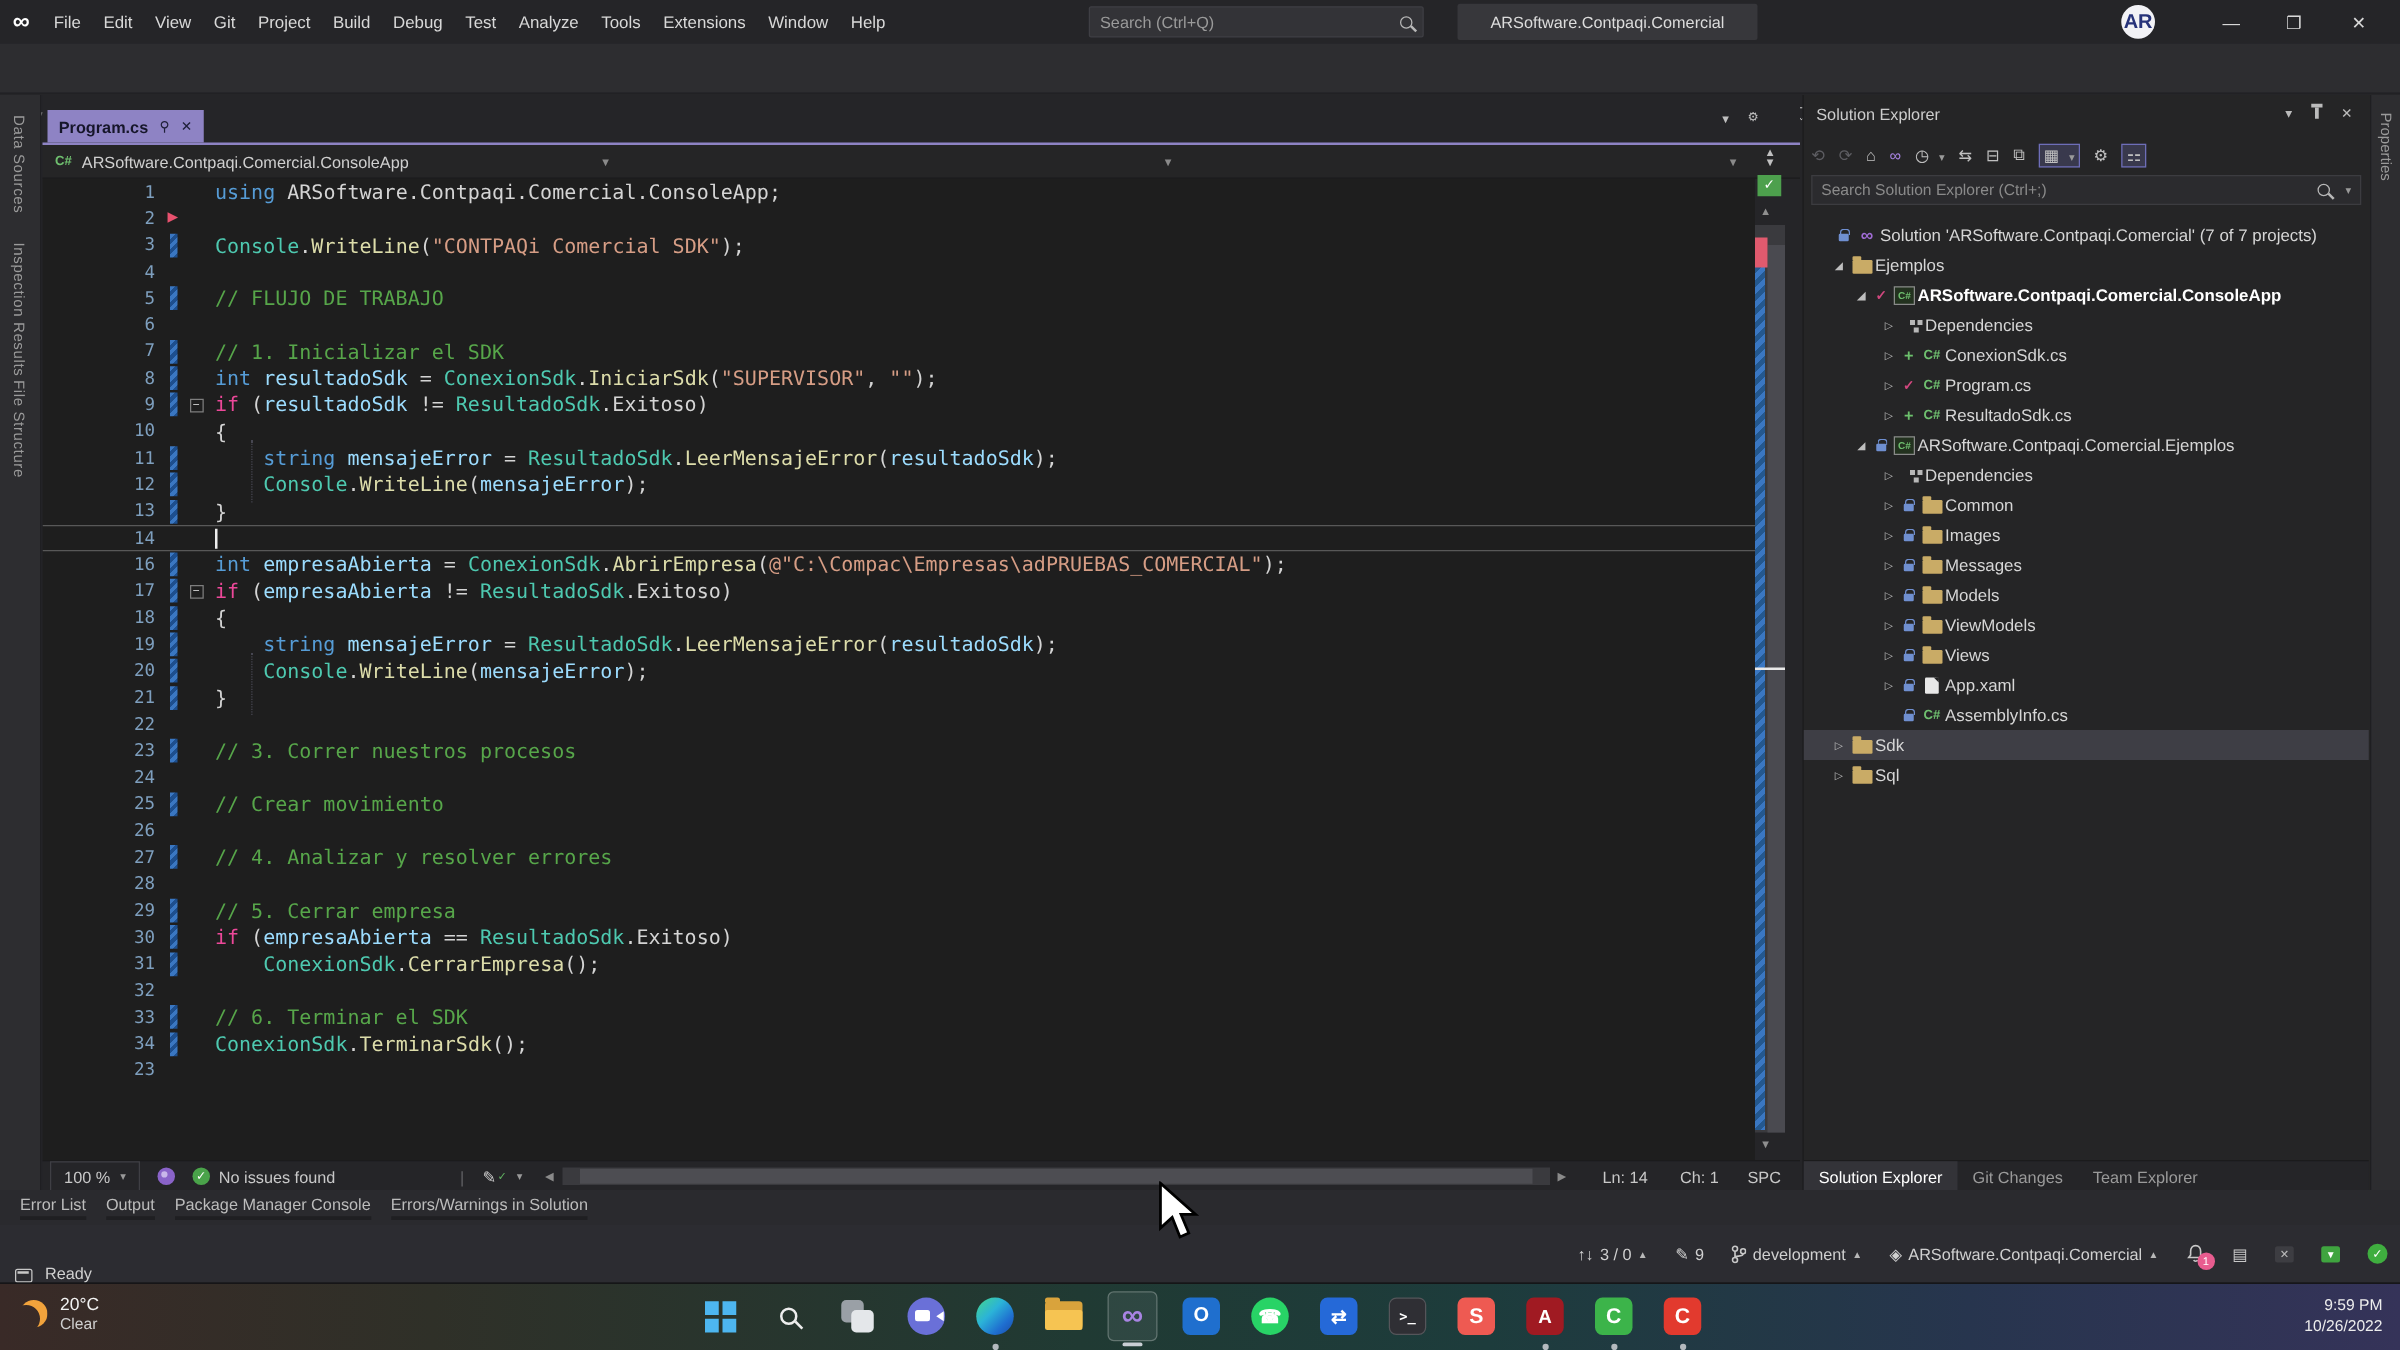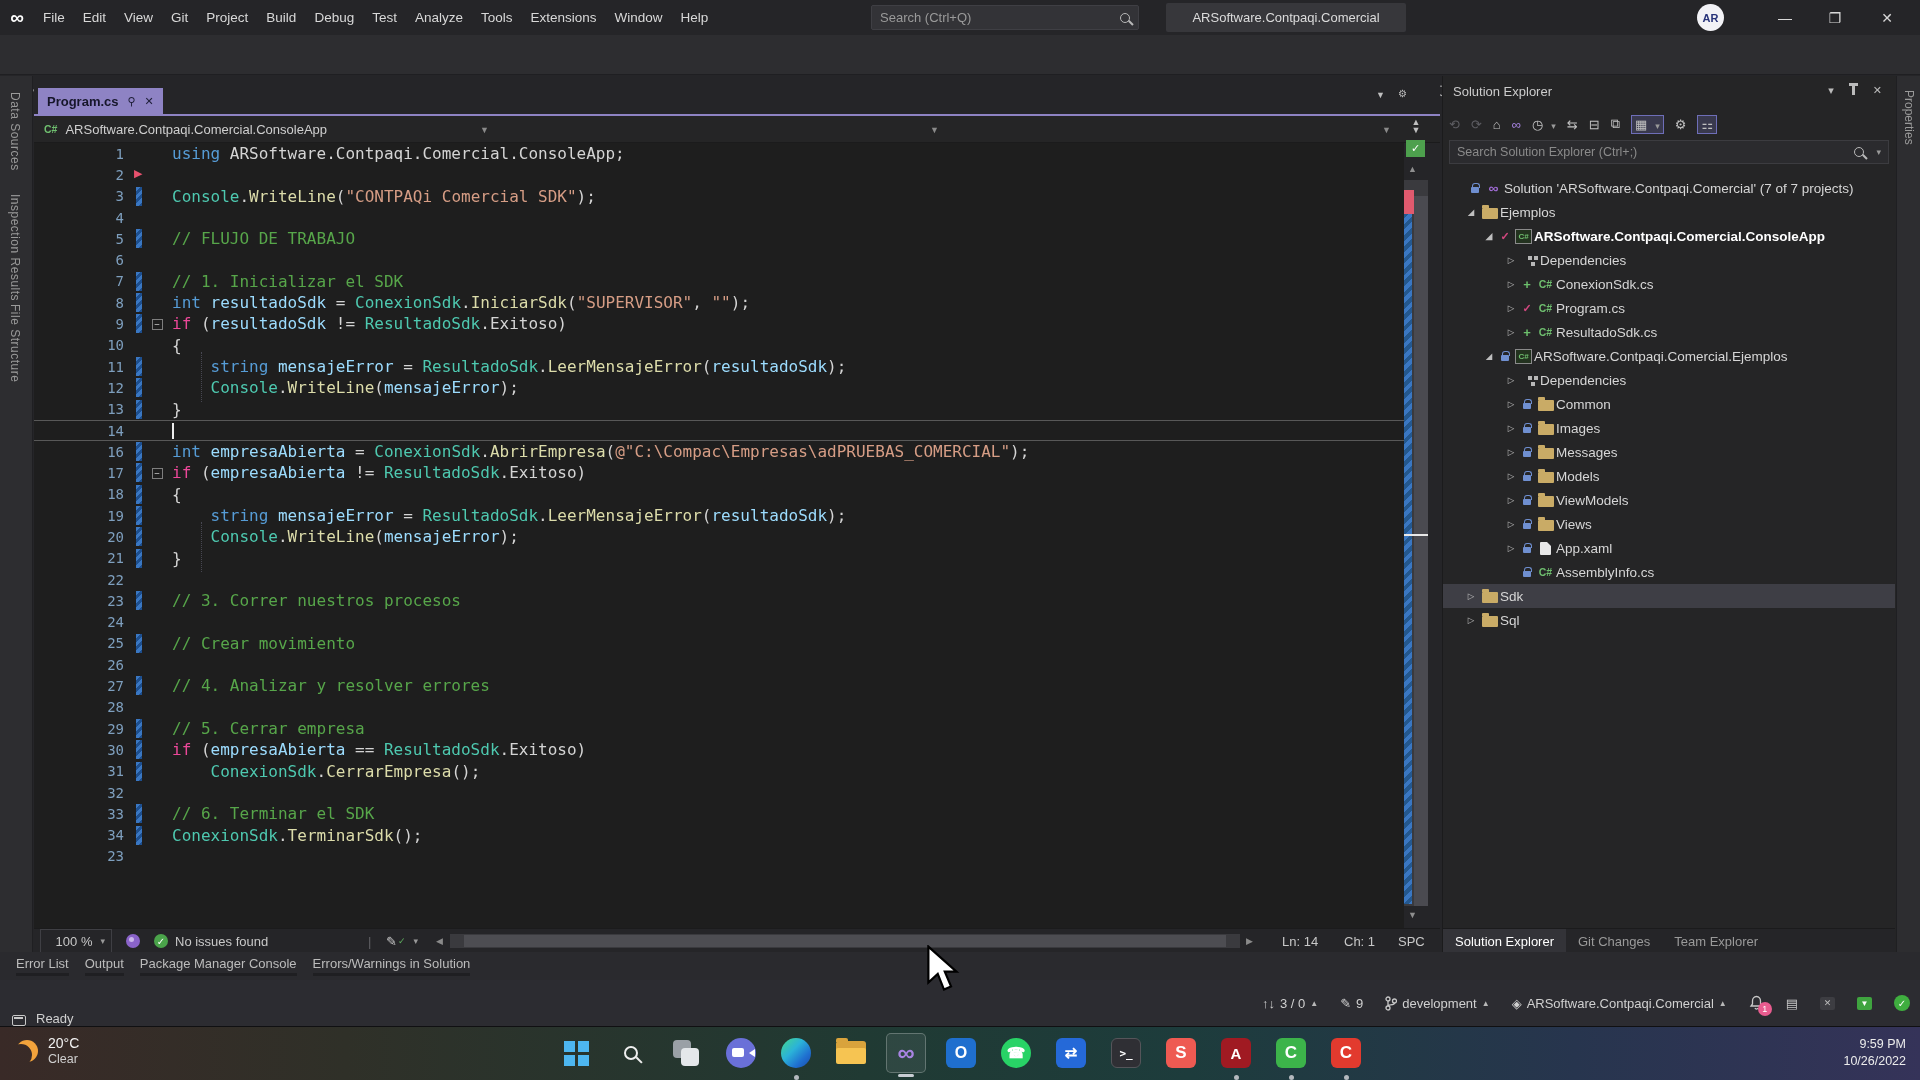--- a/index.html
+++ b/index.html
@@ -6,21 +6,21 @@
   html,body{width:1920px;height:1080px;background:#1e1e1e;font-family:"Liberation Sans",sans-serif;overflow:hidden}
   #screen{position:relative;width:1920px;height:1080px;background:#252528;overflow:hidden}
   .abs{position:absolute}
 
   
   #titlebar{left:0;top:0;width:1920px;height:35px;background:#252528;display:flex;align-items:center}
   #vslogo{width:34px;text-align:center;color:#fff;font-size:19px;font-weight:bold}
   .menu-item{color:#d8d8d8;font-size:13.5px;padding:0 9px;line-height:35px;cursor:default}
   #tb-search{position:absolute;left:871px;top:5px;width:268px;height:25px;background:#333337;border:1px solid #3f3f44;border-radius:2px;display:flex;align-items:center;padding:0 8px;color:#9a9a9a;font-size:13px;justify-content:space-between}
   #win-title{position:absolute;left:1166px;top:3px;width:240px;height:29px;background:#37373b;color:#dcdcdc;font-size:13px;display:flex;align-items:center;justify-content:center;border-radius:2px}
-  #avatar{position:absolute;left:1697px;top:4px;width:27px;height:27px;border-radius:50%;background:#f2f2f6;color:#27337a;font-size:11px;font-weight:bold;display:flex;align-items:center;justify-content:center}
+  #avatar{position:absolute;left:1697px;top:4px;width:27px;height:27px;border-radius:50%;background:#f2f2f6;color:#27337a;font-size:16px;font-weight:bold;display:flex;align-items:center;justify-content:center}
   .wbtn{position:absolute;top:0;width:44px;height:35px;color:#d8d8d8;font-size:14px;display:flex;align-items:center;justify-content:center}
   .mag{position:relative;width:10px;height:10px;border:1.6px solid #b8b8b8;border-radius:50%;display:inline-block}
   .mag::after{content:"";position:absolute;width:6px;height:1.6px;background:#b8b8b8;transform:rotate(45deg);right:-5px;bottom:-2px}
 
   
   #toolbar{left:0;top:35px;width:1920px;height:40px;background:#2d2d30;border-bottom:1px solid #1f1f22;display:block}
   .tico{position:absolute;top:44px;height:24px;display:flex;align-items:center;font-size:14px;color:#c8c8c8}
   .tgray{color:#5d5d62}
   .tdrop{position:absolute;top:42px;height:26px;background:#333337;border:1px solid #434347;color:#cfcfcf;font-size:13px;display:flex;align-items:center;padding:0 8px;justify-content:space-between}
   .dcaret{color:#9a9a9a;font-size:9px;margin-left:8px}
@@ -77,21 +77,21 @@
   .sarr{position:absolute;left:4px;color:#8f8f8f;font-size:9px}
   #vtrack{position:absolute;left:0;top:64px;width:24px;height:726px;background:#3a3a3e}
   #vthumb{position:absolute;left:10px;top:16px;width:14px;height:710px;background:#4a4a50}
   #vmarks{position:absolute;left:0;top:16px;width:8px;height:708px;background:repeating-linear-gradient(135deg,#3a77c2 0 4px,#24588f 4px 8px)}
   #vred{position:absolute;left:0;top:10px;width:10px;height:24px;background:#e05a6e}
   #vline{position:absolute;left:0;top:354px;width:24px;height:2px;background:#e8e8e8}
 
   
   #estatus{left:34px;top:928px;width:1406px;height:24px;background:#252528;border-top:1px solid #1b1b1c;color:#c8c8c8;font-size:13px}
   .es{position:absolute;top:0;height:24px;display:flex;align-items:center}
-  #zoombox{left:6px;width:72px;border:1px solid #3f3f44;padding:0 6px;justify-content:flex-end}
+  #zoombox{left:6px;width:72px;border:1px solid #3f3f44;padding:0 6px;justify-content:center}
   .gcheck{width:14px;height:14px;border-radius:50%;background:#4aa34a;color:#fff;font-size:10px;display:flex;align-items:center;justify-content:center}
   .healthdot{width:14px;height:14px;border-radius:50%;background:#8a63c9;position:relative}
   .healthdot::after{content:"";position:absolute;left:3px;top:3px;width:5px;height:5px;border-radius:50%;background:#c9b6ea}
   #hscroll{position:absolute;left:416px;top:5px;width:790px;height:14px;background:#3a3a3e}
   #hthumb{position:absolute;left:14px;top:1px;width:762px;height:12px;background:#4d4d52}
 
   
   #sepanel{left:1442px;top:76px;width:454px;height:904px;background:#252526;border-left:1px solid #1b1b1c}
   #se-title{position:absolute;left:10px;top:8px;color:#cccccc;font-size:13px}
   .se-hicons{position:absolute;top:8px;display:flex;gap:18px;color:#bbb;font-size:11px;align-items:center}

